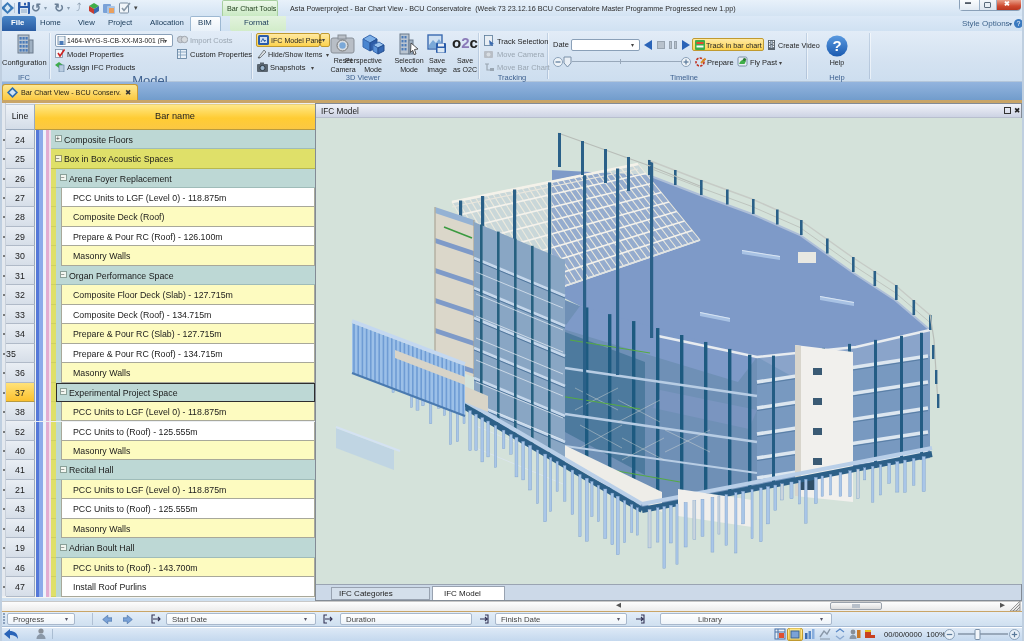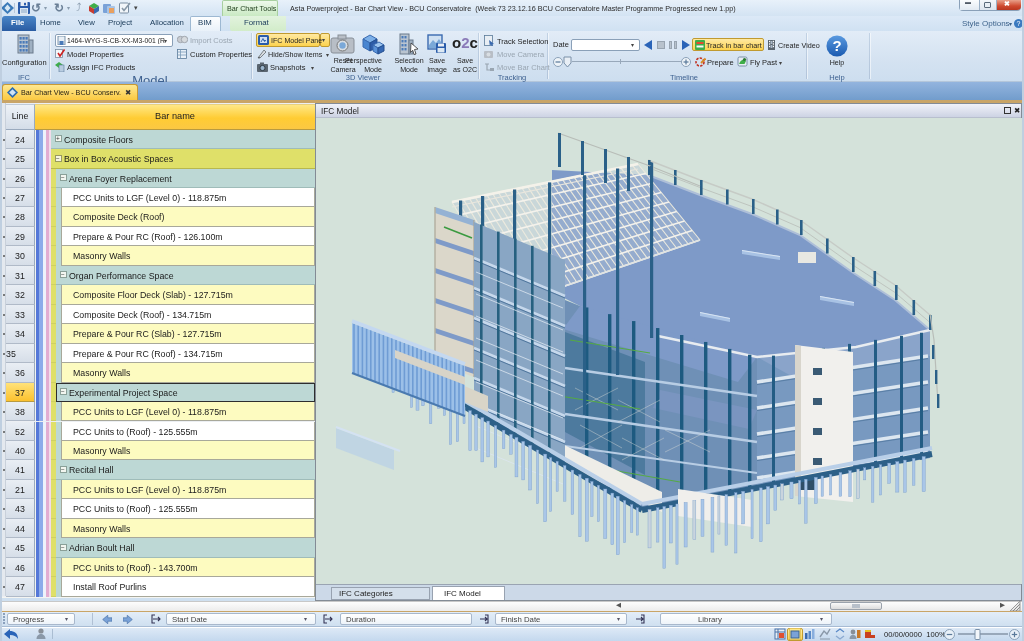--- a/index.html
+++ b/index.html
@@ -567,21 +567,21 @@
 <div class="abs" style="left:35.5px;top:518.8px;width:3px;height:19.46px;background:#5578d8;"></div>
 <div class="abs" style="left:38.5px;top:518.8px;width:4.5px;height:19.46px;background:#8cacea;"></div>
 <div class="abs" style="left:43px;top:518.8px;width:2.5px;height:19.46px;background:#eef3fb;"></div>
 <div class="abs" style="left:45.5px;top:518.8px;width:3.5px;height:19.46px;background:#e2aed2;"></div>
 <div class="abs" style="left:49px;top:518.8px;width:1.5px;height:19.46px;background:#f2dcea;"></div>
 <div class="abs" style="left:50.5px;top:518.8px;width:5px;height:19.46px;background:#dfe069;border-bottom:1px solid #cfd063;"></div>
 <div class="abs" style="left:55.5px;top:518.8px;width:5px;height:19.46px;background:#bdd8d5;"></div>
 <div class="abs" style="left:60.5px;top:518.8px;width:254.5px;height:19.46px;background:#fdfbc0;border:1px solid #a8a89a;border-top:none;"></div>
 <div class="abs txt" style="left:73px;top:523.8px;font-size:8.8px;color:#1a1a1a;">Masonry Walls</div>
 <div class="abs" style="left:6px;top:538.3px;width:29px;height:19.46px;background:linear-gradient(#e9eef4,#d6dee8);border-right:1px solid #9aaabe;border-bottom:1px solid #b0bac8;"></div>
-<div class="abs txt" style="left:6px;top:543.3px;font-size:8.8px;color:#1a1a1a;width:28px;text-align:center;">45</div>
+<div class="abs txt" style="left:6px;top:543.3px;font-size:8.8px;color:#1a1a1a;width:28px;text-align:center;">19</div>
 <div class="abs" style="left:2.5px;top:547.3px;width:2px;height:2px;background:#555;border-radius:1px;"></div>
 <div class="abs" style="left:35px;top:538.3px;width:280px;height:19.46px;background:#f2f4f0;"></div>
 <div class="abs" style="left:35.5px;top:538.3px;width:3px;height:19.46px;background:#5578d8;"></div>
 <div class="abs" style="left:38.5px;top:538.3px;width:4.5px;height:19.46px;background:#8cacea;"></div>
 <div class="abs" style="left:43px;top:538.3px;width:2.5px;height:19.46px;background:#eef3fb;"></div>
 <div class="abs" style="left:45.5px;top:538.3px;width:3.5px;height:19.46px;background:#e2aed2;"></div>
 <div class="abs" style="left:49px;top:538.3px;width:1.5px;height:19.46px;background:#f2dcea;"></div>
 <div class="abs" style="left:50.5px;top:538.3px;width:5px;height:19.46px;background:#dfe069;border-bottom:1px solid #cfd063;"></div>
 <div class="abs" style="left:55.5px;top:538.3px;width:259.5px;height:19.46px;background:#bdd8d5;border-bottom:1px solid #9fbcb9;"></div>
 <div class="abs" style="left:59.5px;top:543.8px;width:7px;height:7px;background:#f2f6f0;border:1px solid #8aa098;font-size:6.5px;line-height:5.5px;text-align:center;color:#333;">−</div>

